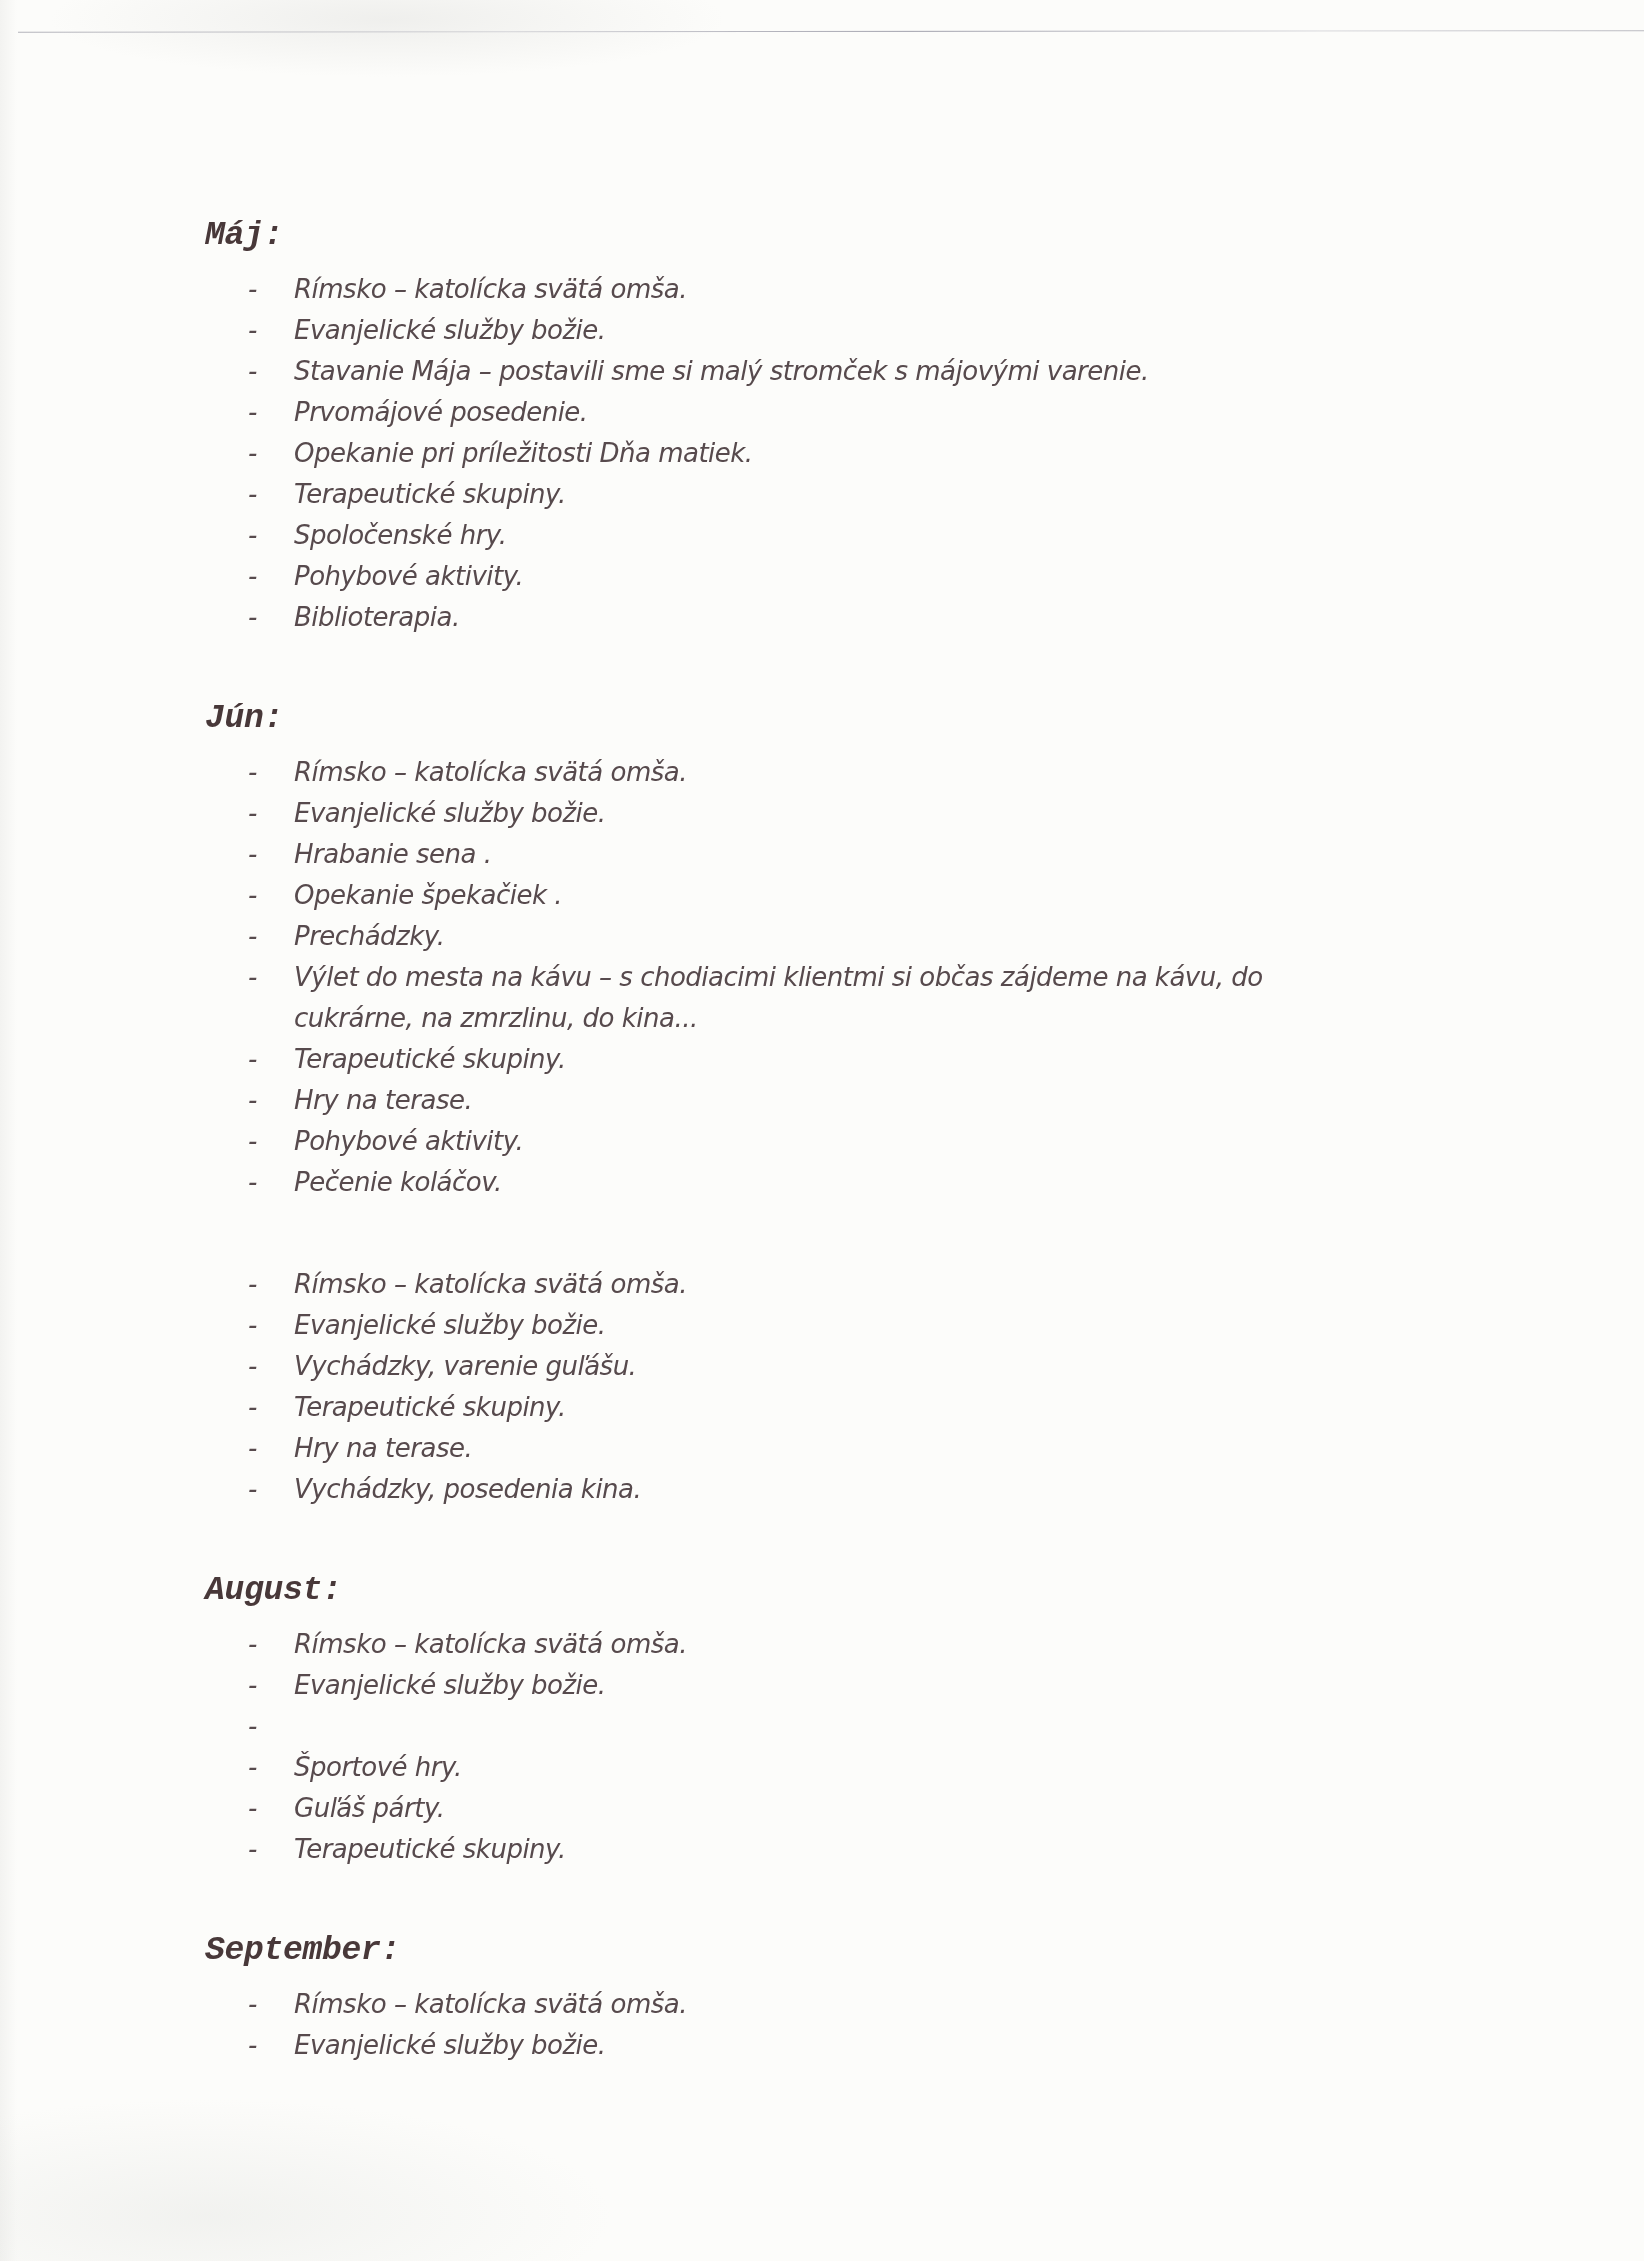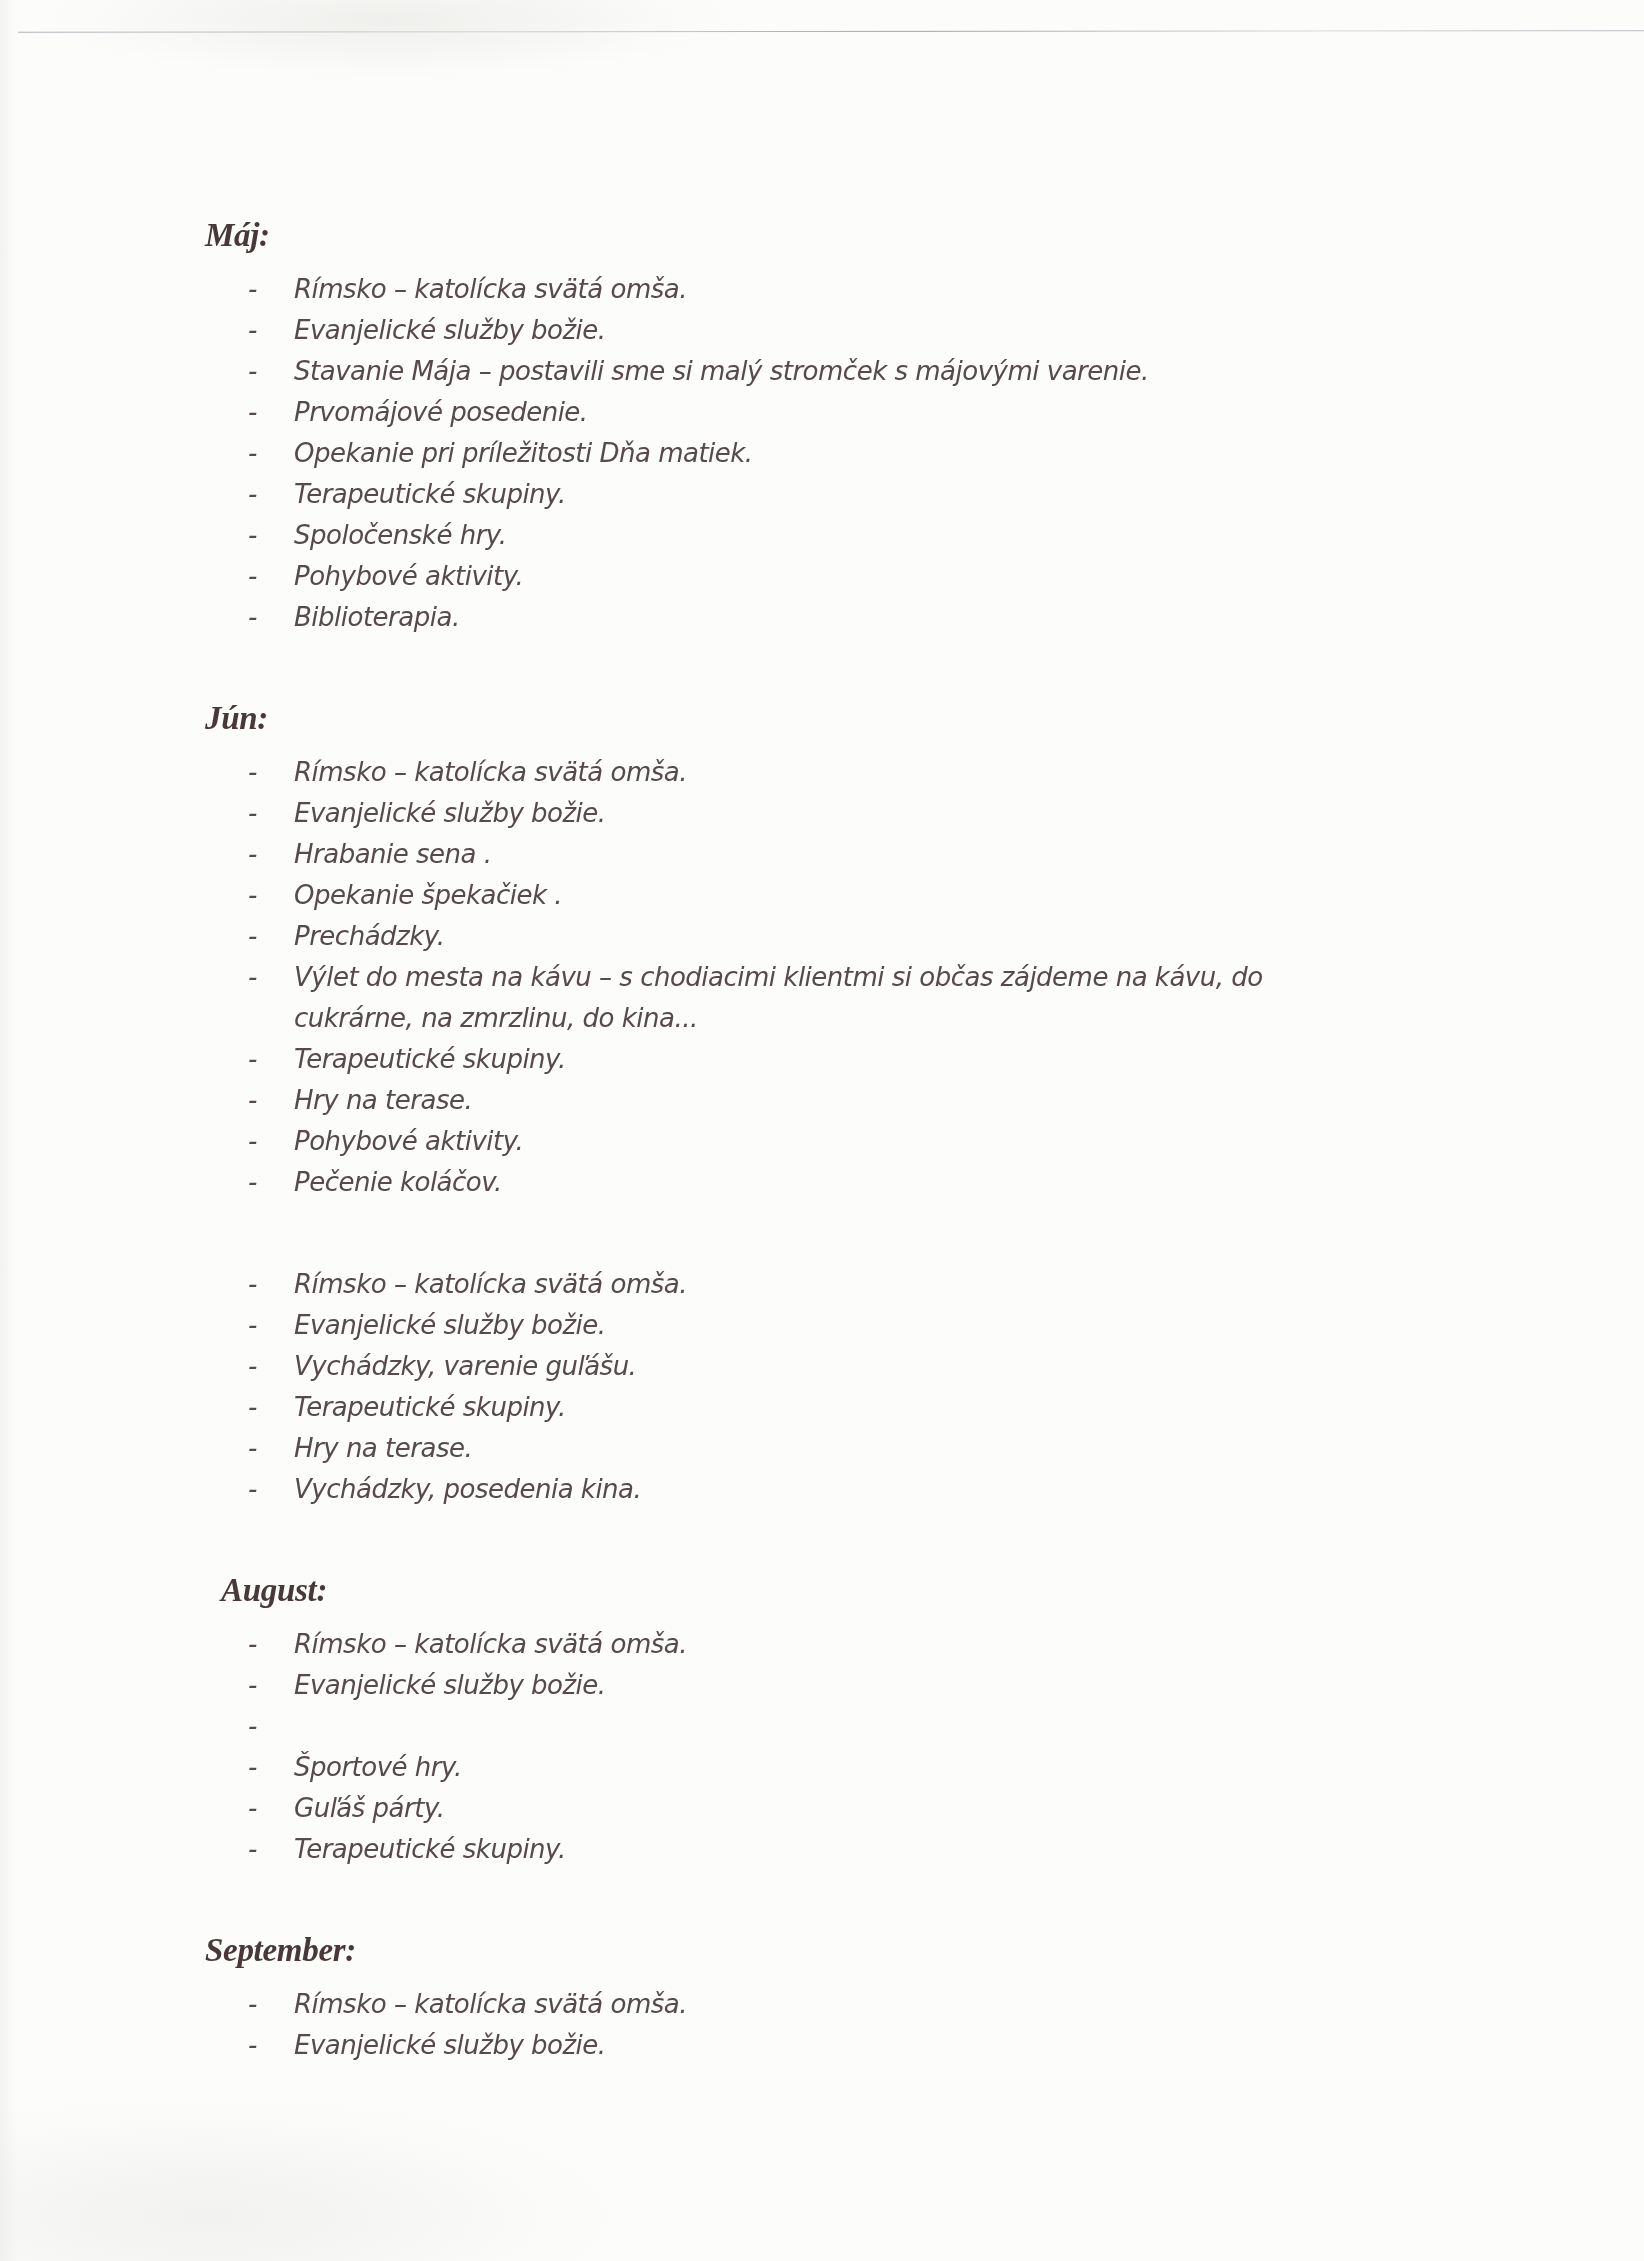--- a/index.html
+++ b/index.html
@@ -41,21 +41,21 @@
   .content {
     position: absolute;
     top: 216px;
     left: 205px;
     width: 1288px;
   }
   .section {
     margin: 0 0 61px 0;
   }
   .section-title {
-    font-family: Liberation Serif, serif;
+    font-family: Liberation Mono, monospace;
     font-style: italic;
     font-weight: bold;
     font-size: 33px;
     line-height: 39px;
     margin: 0;
     letter-spacing: -0.3px;
   }
   .items {
     list-style: none;
     margin: 14px 0 0 0;
@@ -194,21 +194,21 @@
             <span class="item-dash">-</span>
             <span class="item-text">Hry na terase.</span>
           </li>
           <li class="item" style="color: rgb(87, 74, 77);">
             <span class="item-dash">-</span>
             <span class="item-text">Vychádzky, posedenia kina.</span>
           </li>
         </ul>
       </section>
       <section class="section">
-        <h2 class="section-title" style="color: rgb(72, 56, 57); margin-left: 16px;">August:</h2>
+        <h2 class="section-title" style="color: rgb(72, 56, 57);">August:</h2>
         <ul class="items">
           <li class="item" style="color: rgb(87, 74, 77);">
             <span class="item-dash">-</span>
             <span class="item-text">Rímsko – katolícka svätá omša.</span>
           </li>
           <li class="item" style="color: rgb(87, 74, 77);">
             <span class="item-dash">-</span>
             <span class="item-text">Evanjelické služby božie.</span>
           </li>
           <li class="item" style="color: rgb(87, 74, 77);">

